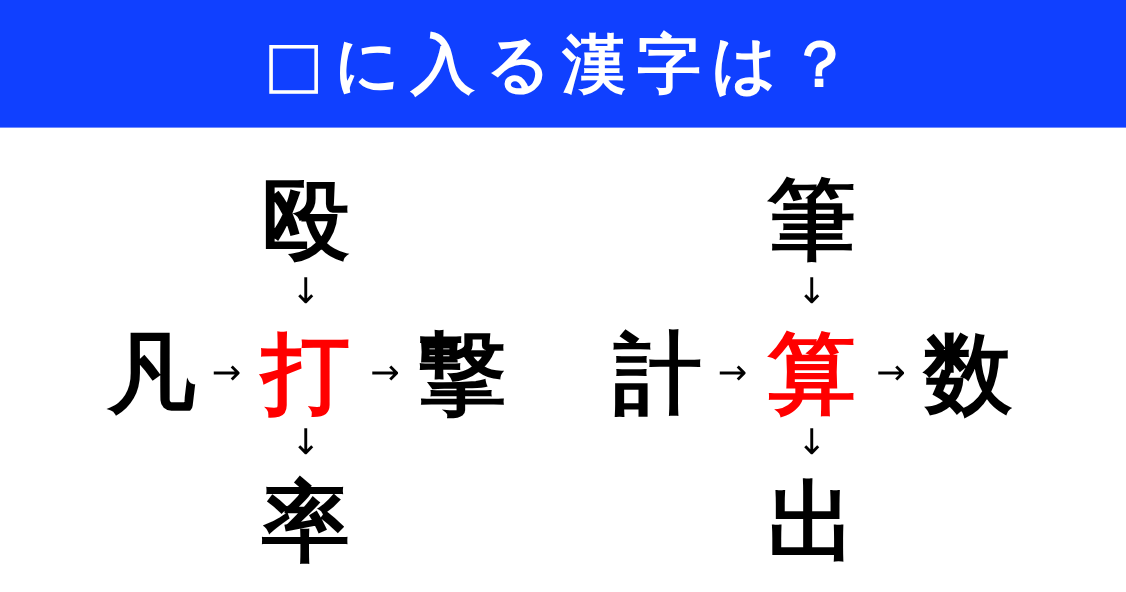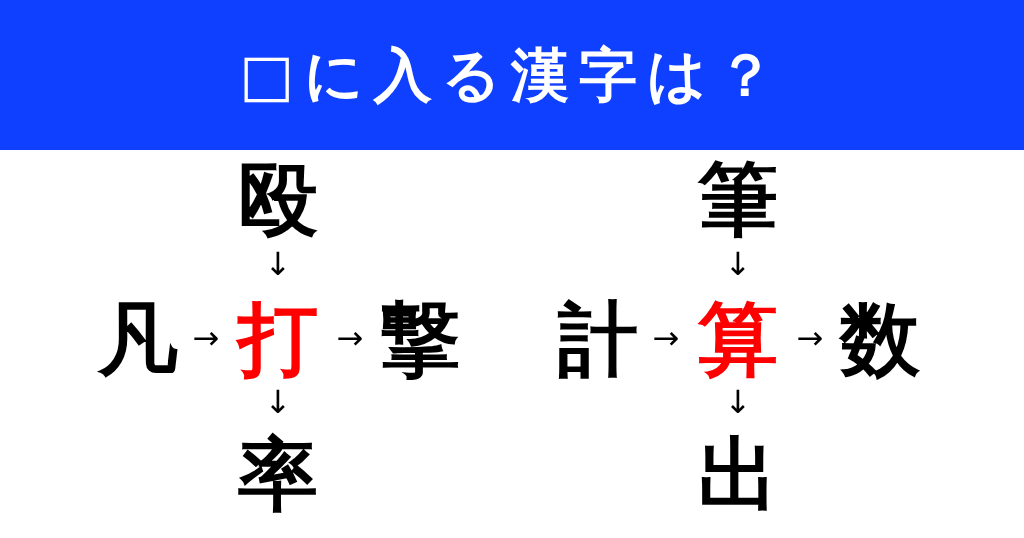--- a/index.html
+++ b/index.html
@@ -1,18 +1,18 @@
 <!DOCTYPE html>
 <html><head>
 <meta charset="utf-8">
 <style>
   html, body { margin:0; padding:0; }
   body { width:1024px; height:538px; background:#ffffff; position:relative; overflow:hidden;
          font-family: "DejaVu Sans", sans-serif; }
-  .header { position:absolute; left:0; top:0; width:1024px; height:150px; background:#1040ff;
+  .header { position:absolute; left:0; top:0; width:1024px; height:116px; background:#1040ff;
             display:flex; align-items:center; justify-content:center; }
   .title { color:#fff; font-size:58px; font-weight:bold; letter-spacing:10px; line-height:1; }
   .ch { position:absolute; width:100px; height:100px; line-height:100px; text-align:center;
         font-size:80px; font-weight:bold; color:#000; }
   .ch.center { color:#ff0000; }
   .arr { position:absolute; font-size:32px; line-height:1; color:#000; text-align:center; width:40px; }
 </style>
 </head>
 <body>
 

